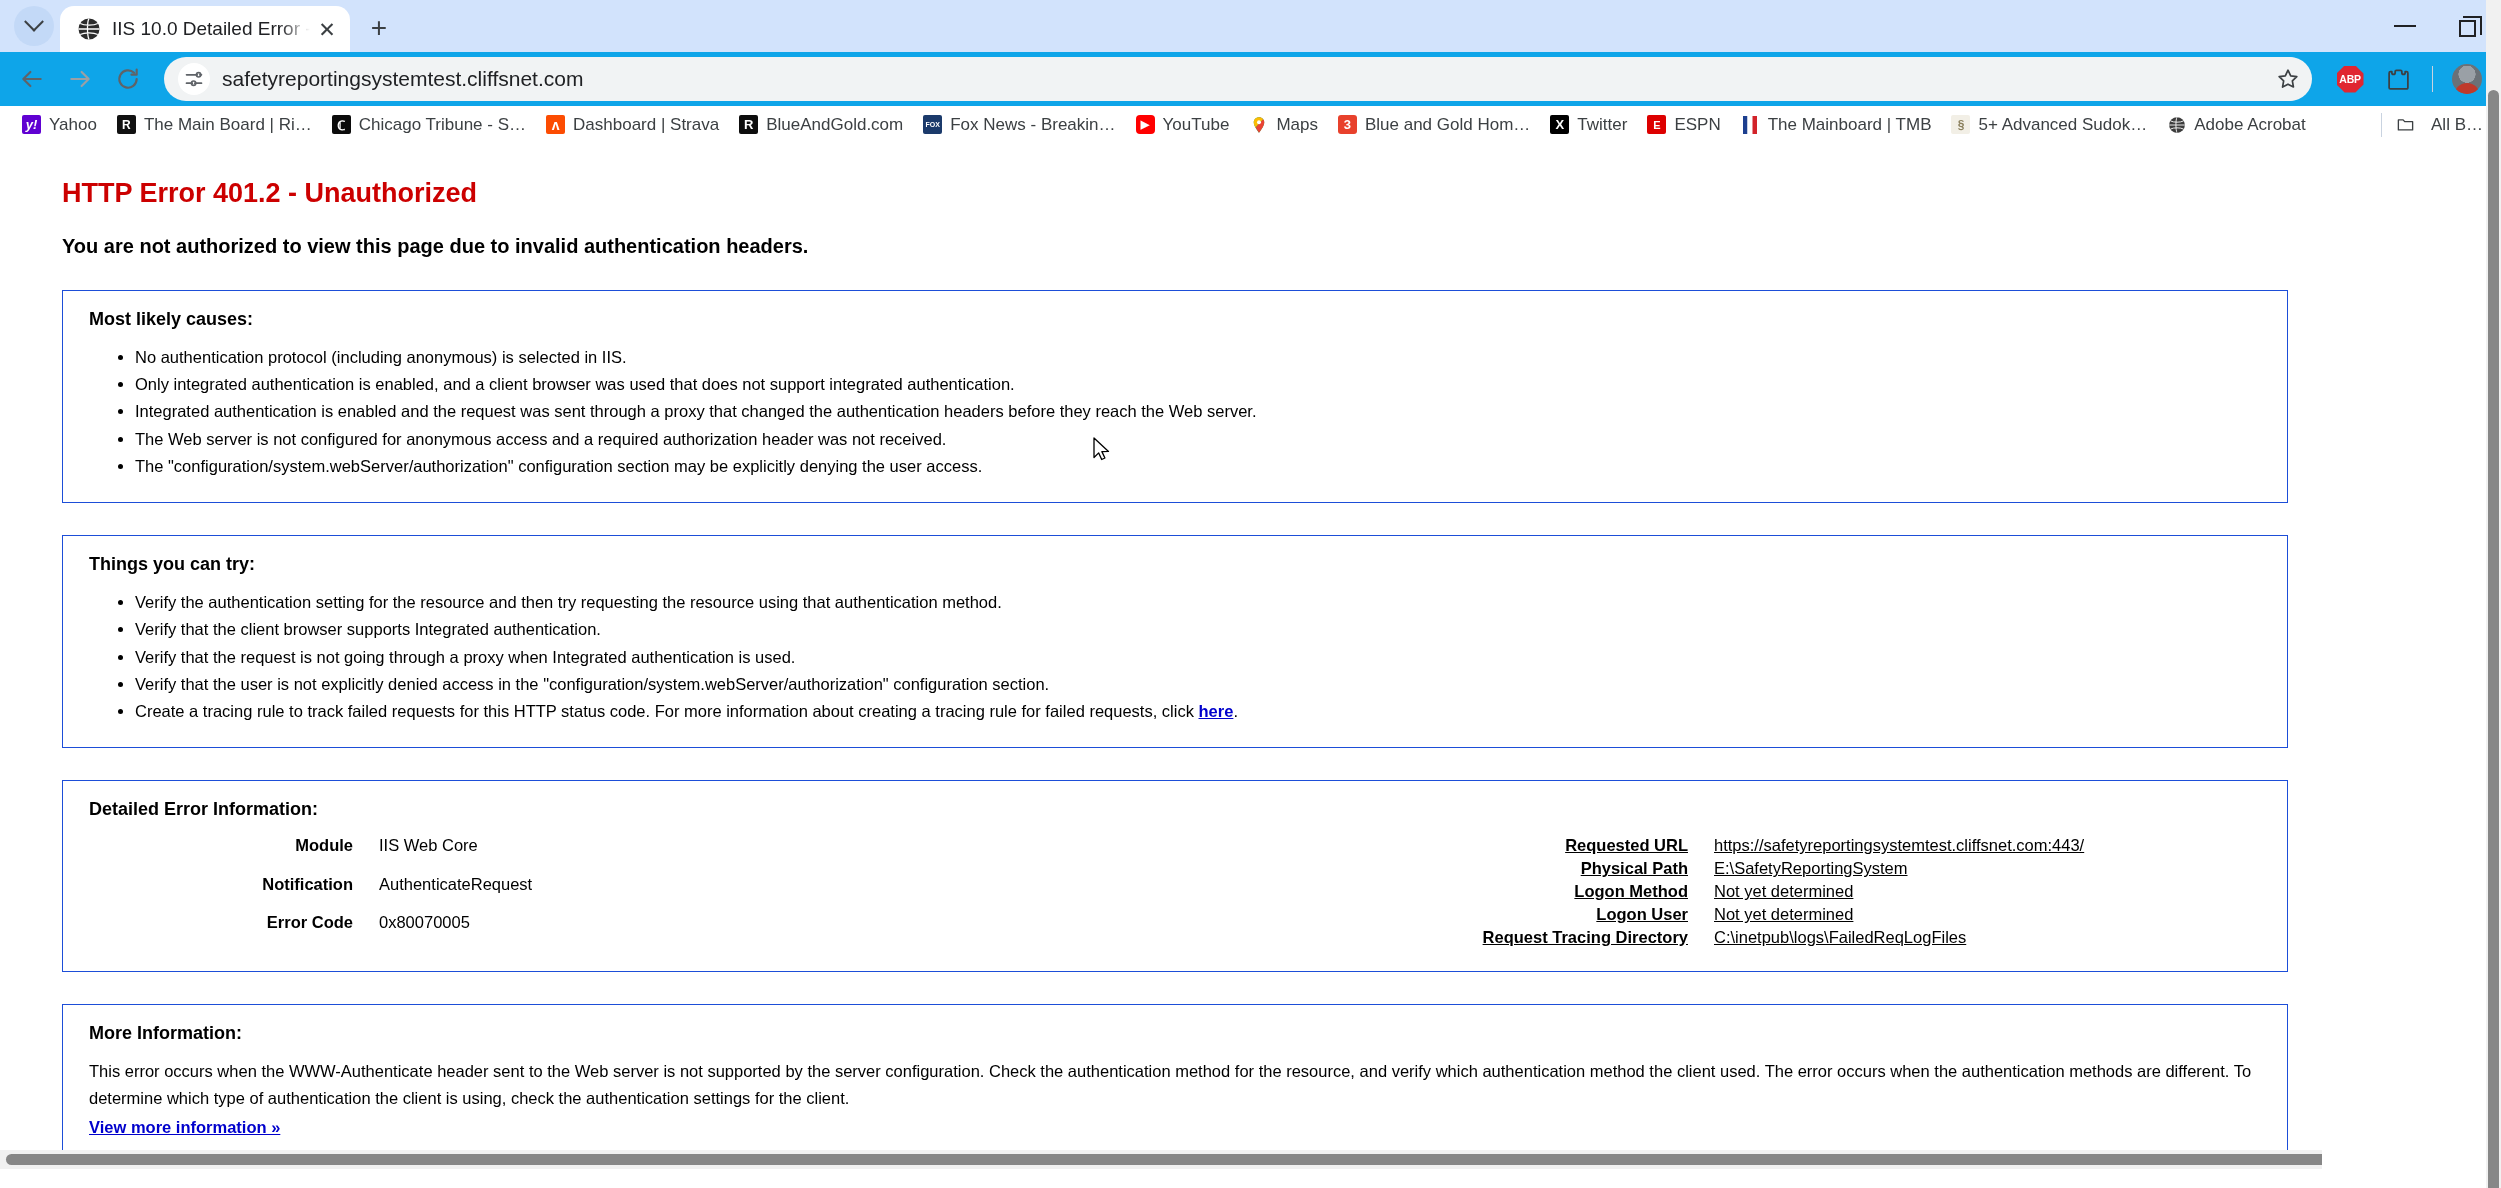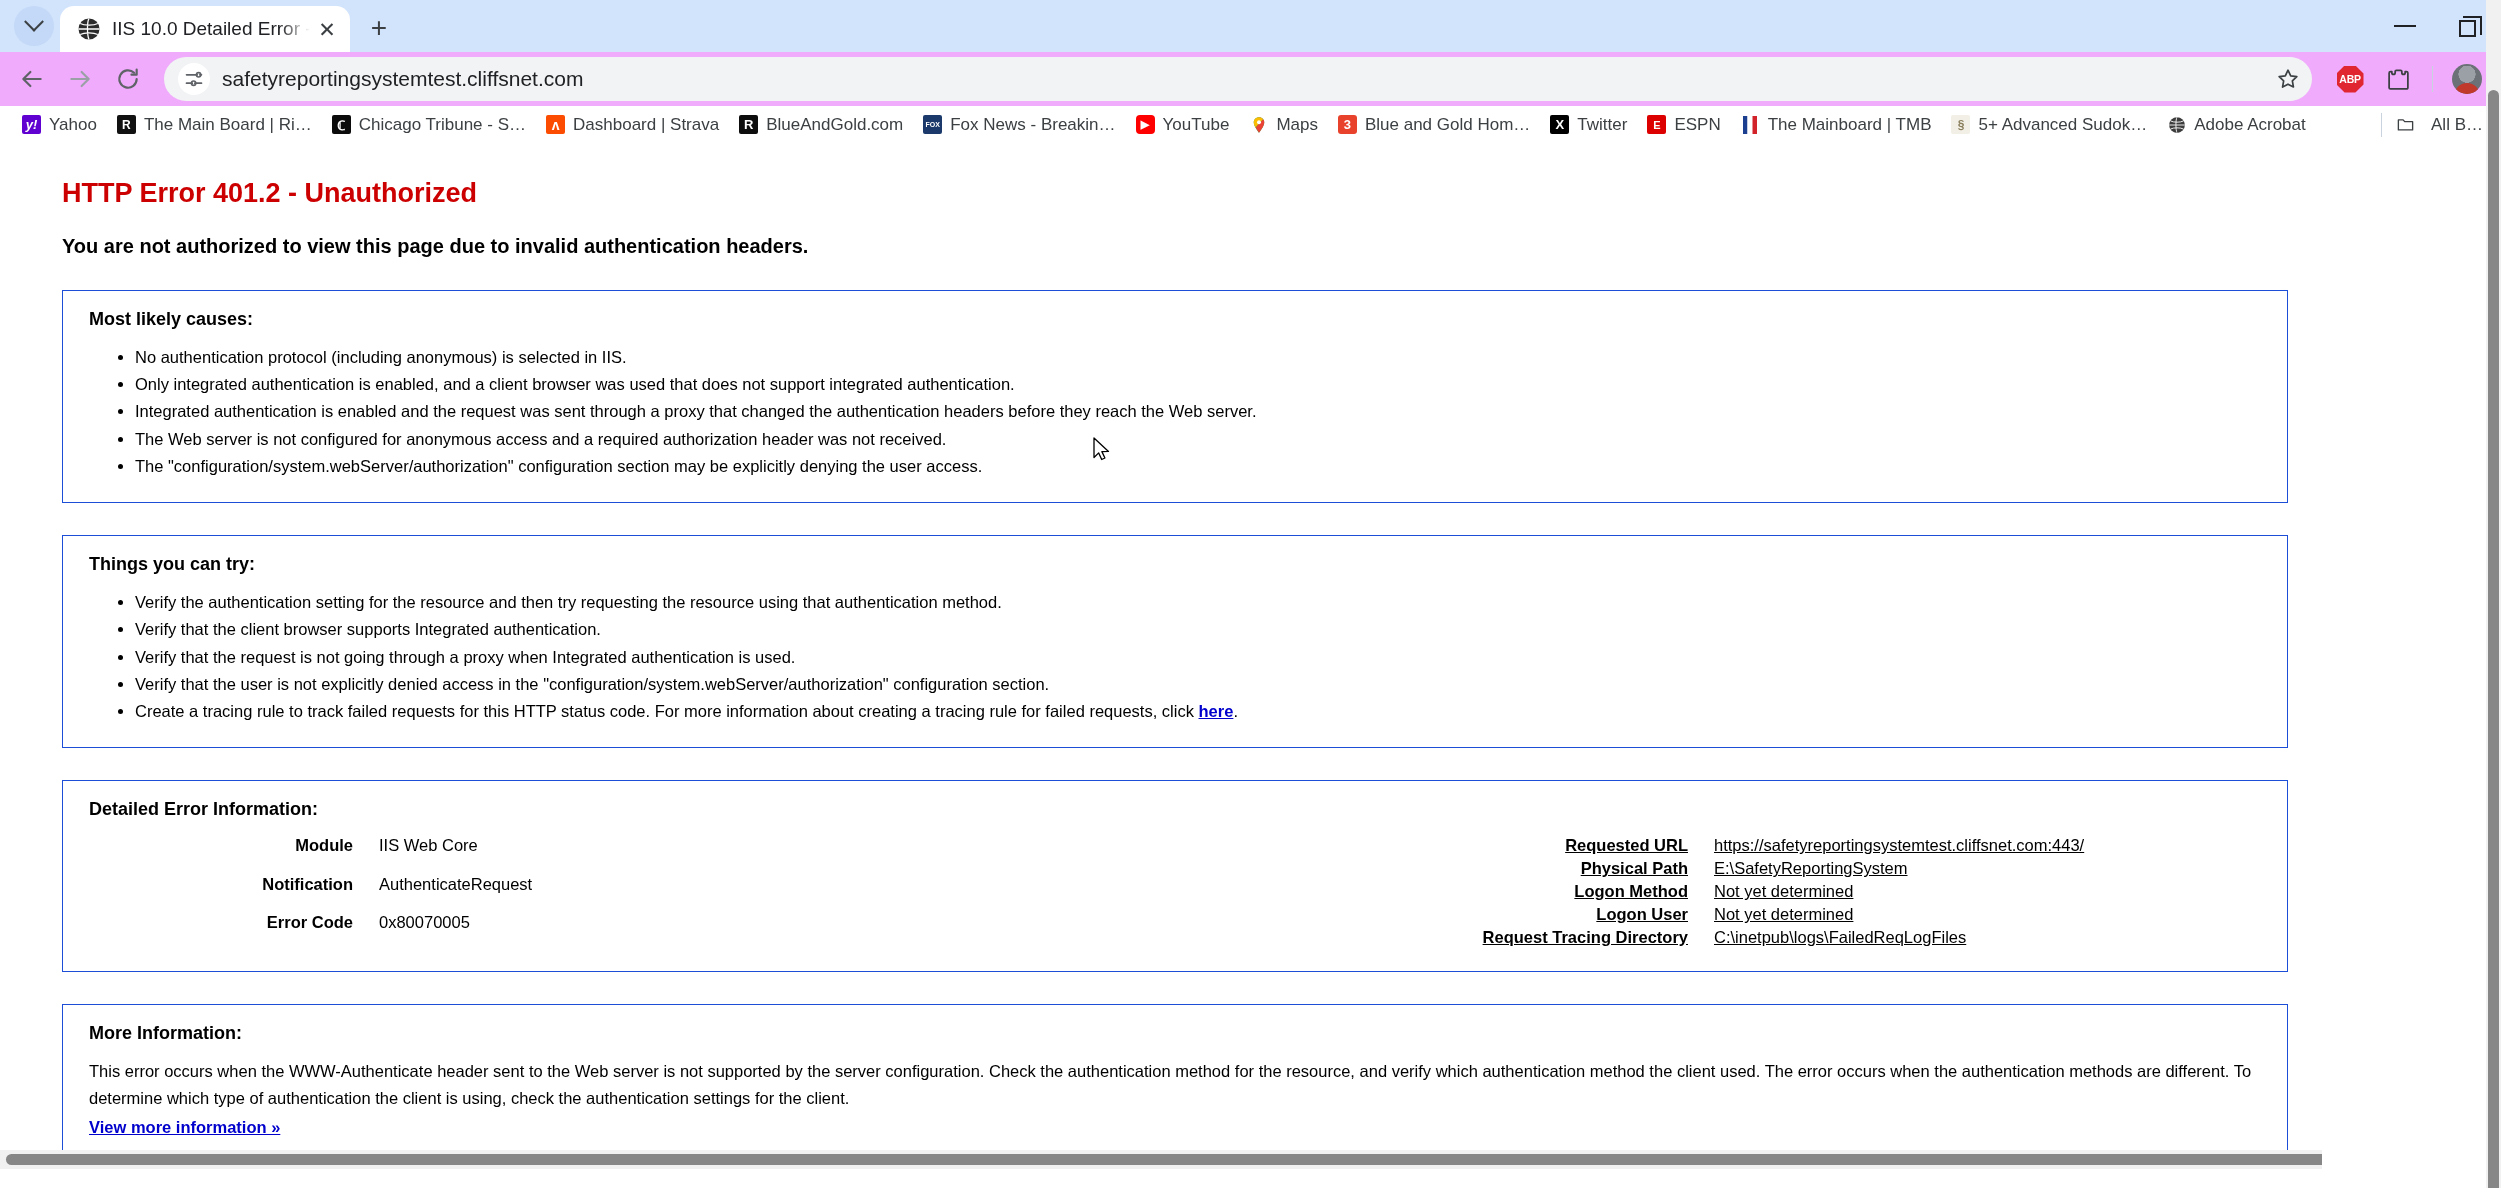--- a/index.html
+++ b/index.html
@@ -94,21 +94,21 @@
     content: ""; position: absolute;
     width: 17px; height: 17px;
     border: 2px solid #202124;
     border-left: none; border-bottom: none;
     top: -6px; left: 2px;
   }
 
   
   .toolbar {
     height: 54px;
-    background: #f0abfc;
+    background: #0ea5e9;
     display: flex; align-items: center;
     padding: 0 10px 0 8px;
   }
   .nav-btn {
     width: 48px; height: 48px; flex: 0 0 48px;
     border-radius: 24px;
     display: flex; align-items: center; justify-content: center;
     cursor: pointer;
     color: #5f6368;
   }

